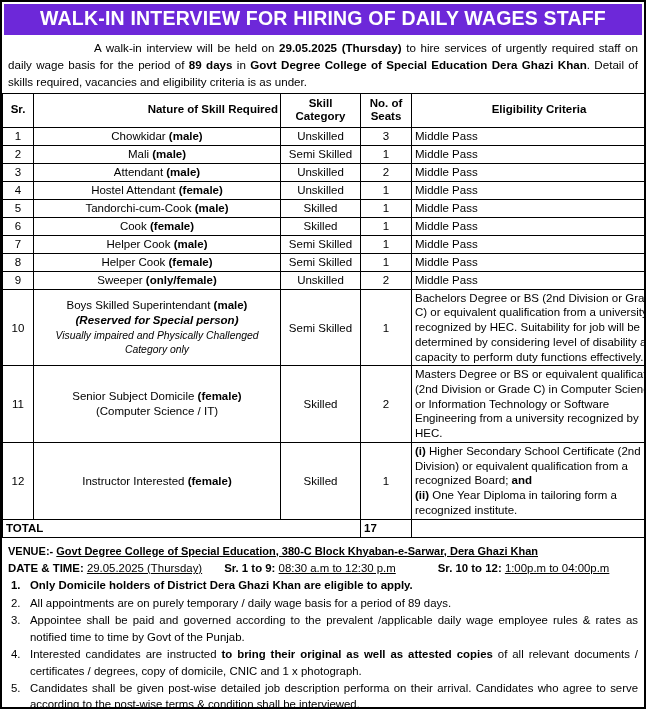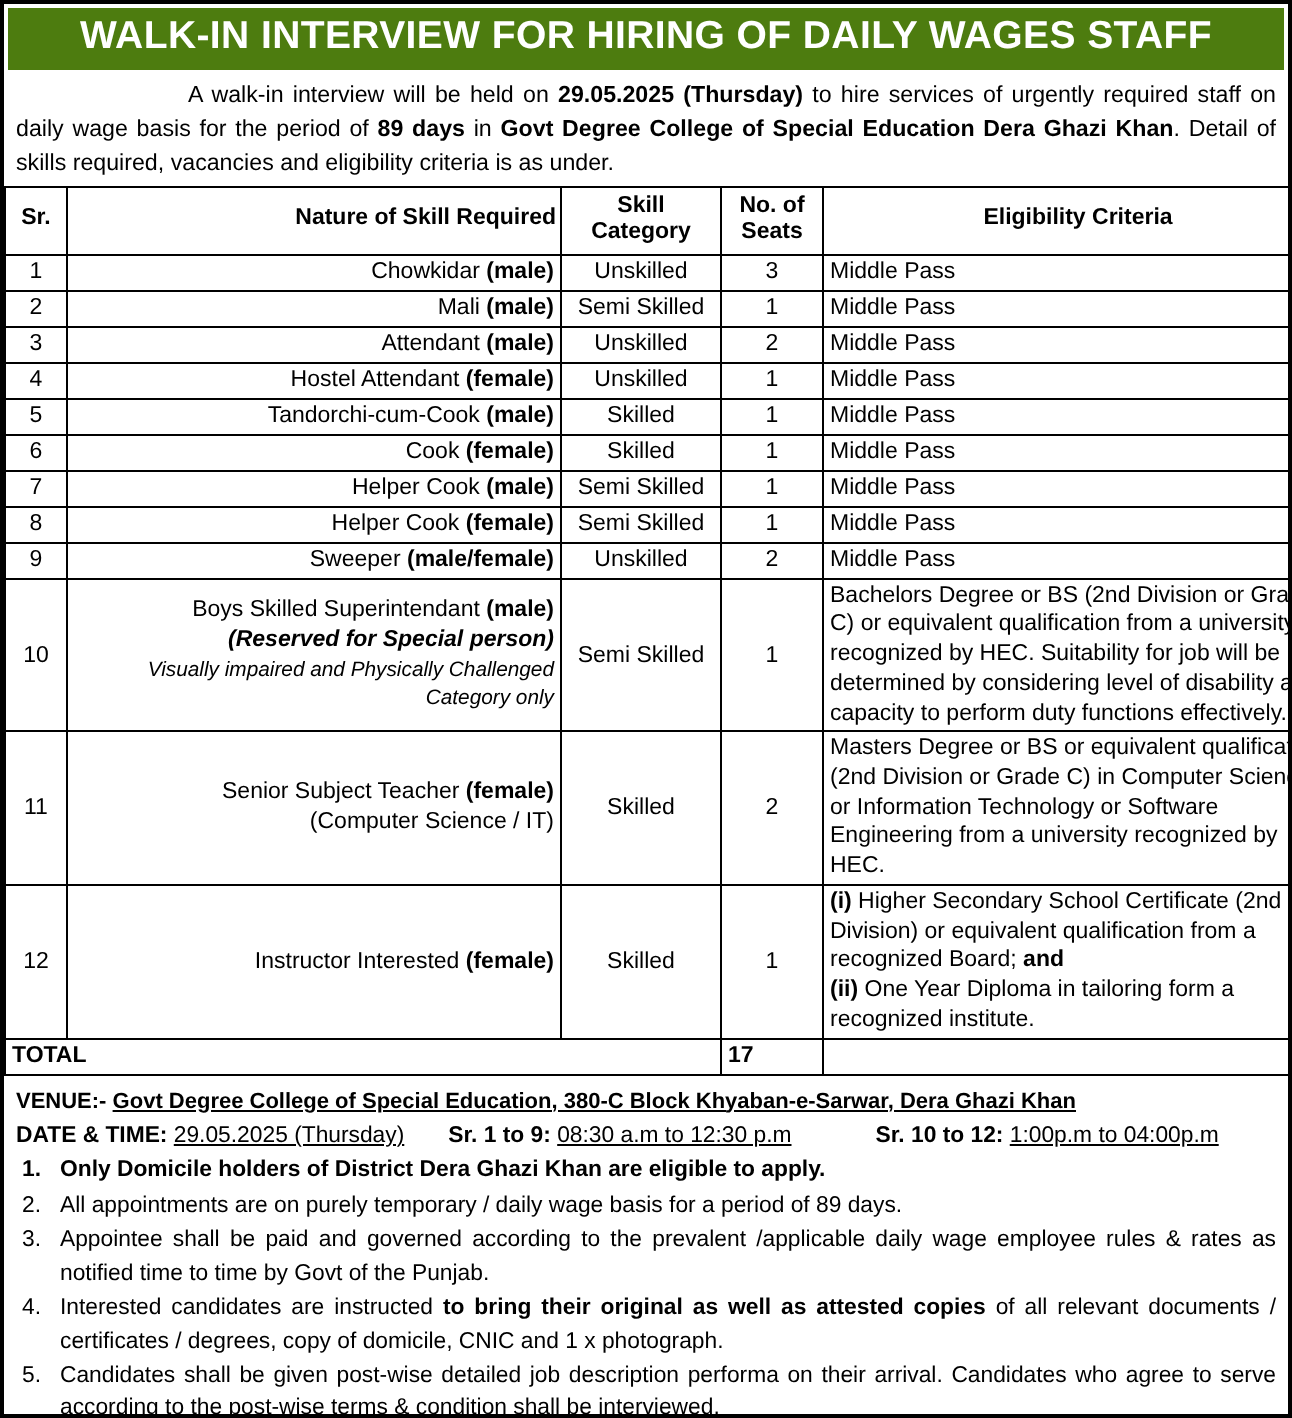--- a/index.html
+++ b/index.html
@@ -16,21 +16,21 @@
   }
   .page {
     width: 646px;
     height: 709px;
     box-sizing: border-box;
     border: 2px solid #000;
     padding: 0;
     position: relative;
   }
   .banner {
-    background: #4d7c0f;
+    background: #6d28d9;
     color: #ffffff;
     text-align: center;
     font-weight: bold;
     font-size: 19.5px;
     letter-spacing: .2px;
     line-height: 1;
     padding: 5px 0 6px 0;
     margin: 2px 2px 0 2px;
   }
   .intro {
@@ -55,21 +55,21 @@
     vertical-align: middle;
   }
   table.main thead th {
     text-align: center;
     font-weight: bold;
     font-size: 11.5px;
     line-height: 1.18;
     padding: 3px 2px;
   }
   .c-sr    { width: 26px;  text-align: center; }
-  .c-skill { width: 239px; text-align: right; }
+  .c-skill { width: 239px; text-align: center; }
   .c-cat   { width: 75px;  text-align: center; }
   .c-seats { width: 46px;  text-align: center; }
   .c-elig  { width: 250px; text-align: left; }
   tbody td { height: 15px; }
   td.elig-tall {
     line-height: 1.28;
     padding: 2px 4px;
     vertical-align: top;
   }
   td.name-tall {
@@ -211,42 +211,42 @@
       <tr>
         <td class="c-sr">8</td>
         <td class="c-skill"><span>Helper Cook </span><b>(female)</b></td>
         <td class="c-cat">Semi Skilled</td>
         <td class="c-seats">1</td>
         <td class="c-elig">Middle Pass</td>
       </tr>
 
       <tr>
         <td class="c-sr">9</td>
-        <td class="c-skill"><span>Sweeper </span><b>(male/female)</b></td>
+        <td class="c-skill"><span>Sweeper </span><b>(only/female)</b></td>
         <td class="c-cat">Unskilled</td>
         <td class="c-seats">2</td>
         <td class="c-elig">Middle Pass</td>
       </tr>
 
       <tr>
         <td class="c-sr">10</td>
         <td class="c-skill name-tall">
           <span>Boys Skilled Superintendant </span><b>(male)</b><br>
           <span class="sub-ital-bold">(Reserved for Special person)</span><br>
           <span class="sub-ital">Visually impaired and Physically Challenged Category only</span>
         </td>
         <td class="c-cat">Semi Skilled</td>
         <td class="c-seats">1</td>
         <td class="c-elig elig-tall">Bachelors Degree or BS (2nd Division or Grade C) or equivalent qualification from a university recognized by HEC. Suitability for job will be determined by considering level of disability and capacity to perform duty functions effectively.</td>
       </tr>
 
       <tr>
         <td class="c-sr">11</td>
         <td class="c-skill name-tall">
-          <span>Senior Subject Teacher </span><b>(female)</b><br>
+          <span>Senior Subject Domicile </span><b>(female)</b><br>
           <span>(Computer Science / IT)</span>
         </td>
         <td class="c-cat">Skilled</td>
         <td class="c-seats">2</td>
         <td class="c-elig elig-tall">Masters Degree or BS or equivalent qualification (2nd Division or Grade C) in Computer Science or Information Technology or Software Engineering from a university recognized by HEC.</td>
       </tr>
 
       <tr>
         <td class="c-sr">12</td>
         <td class="c-skill"><span>Instructor Interested </span><b>(female)</b></td>

